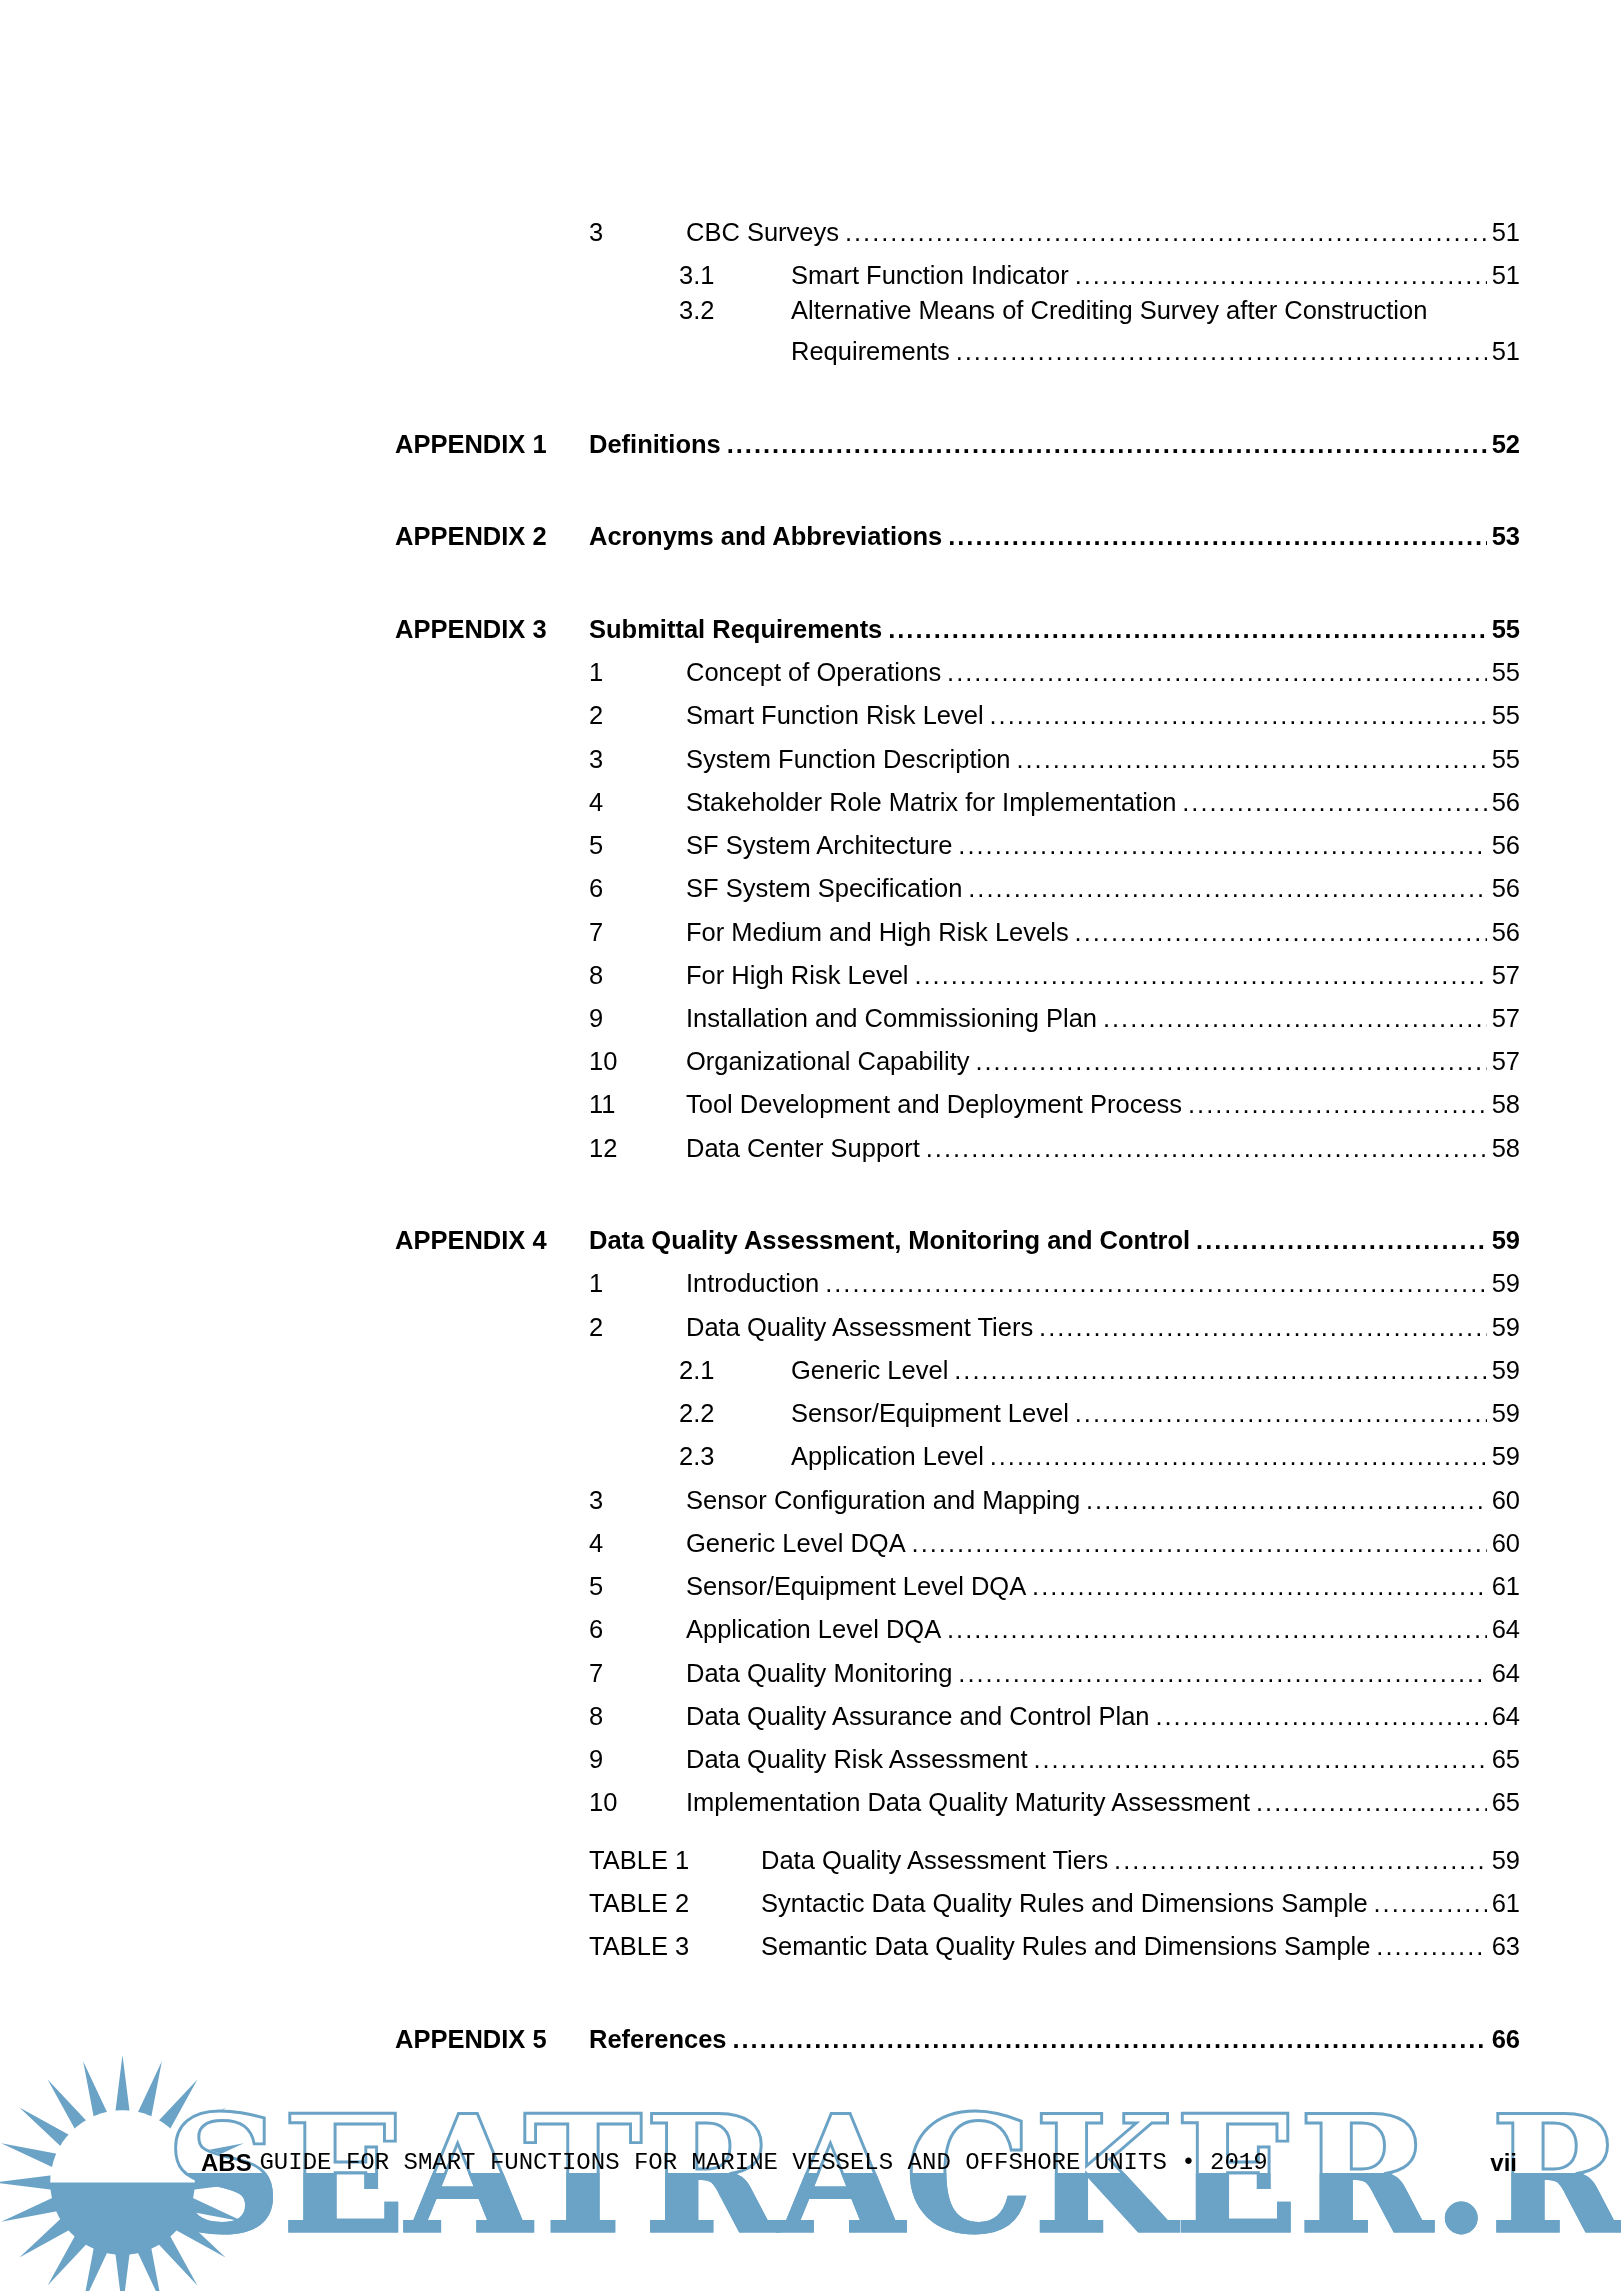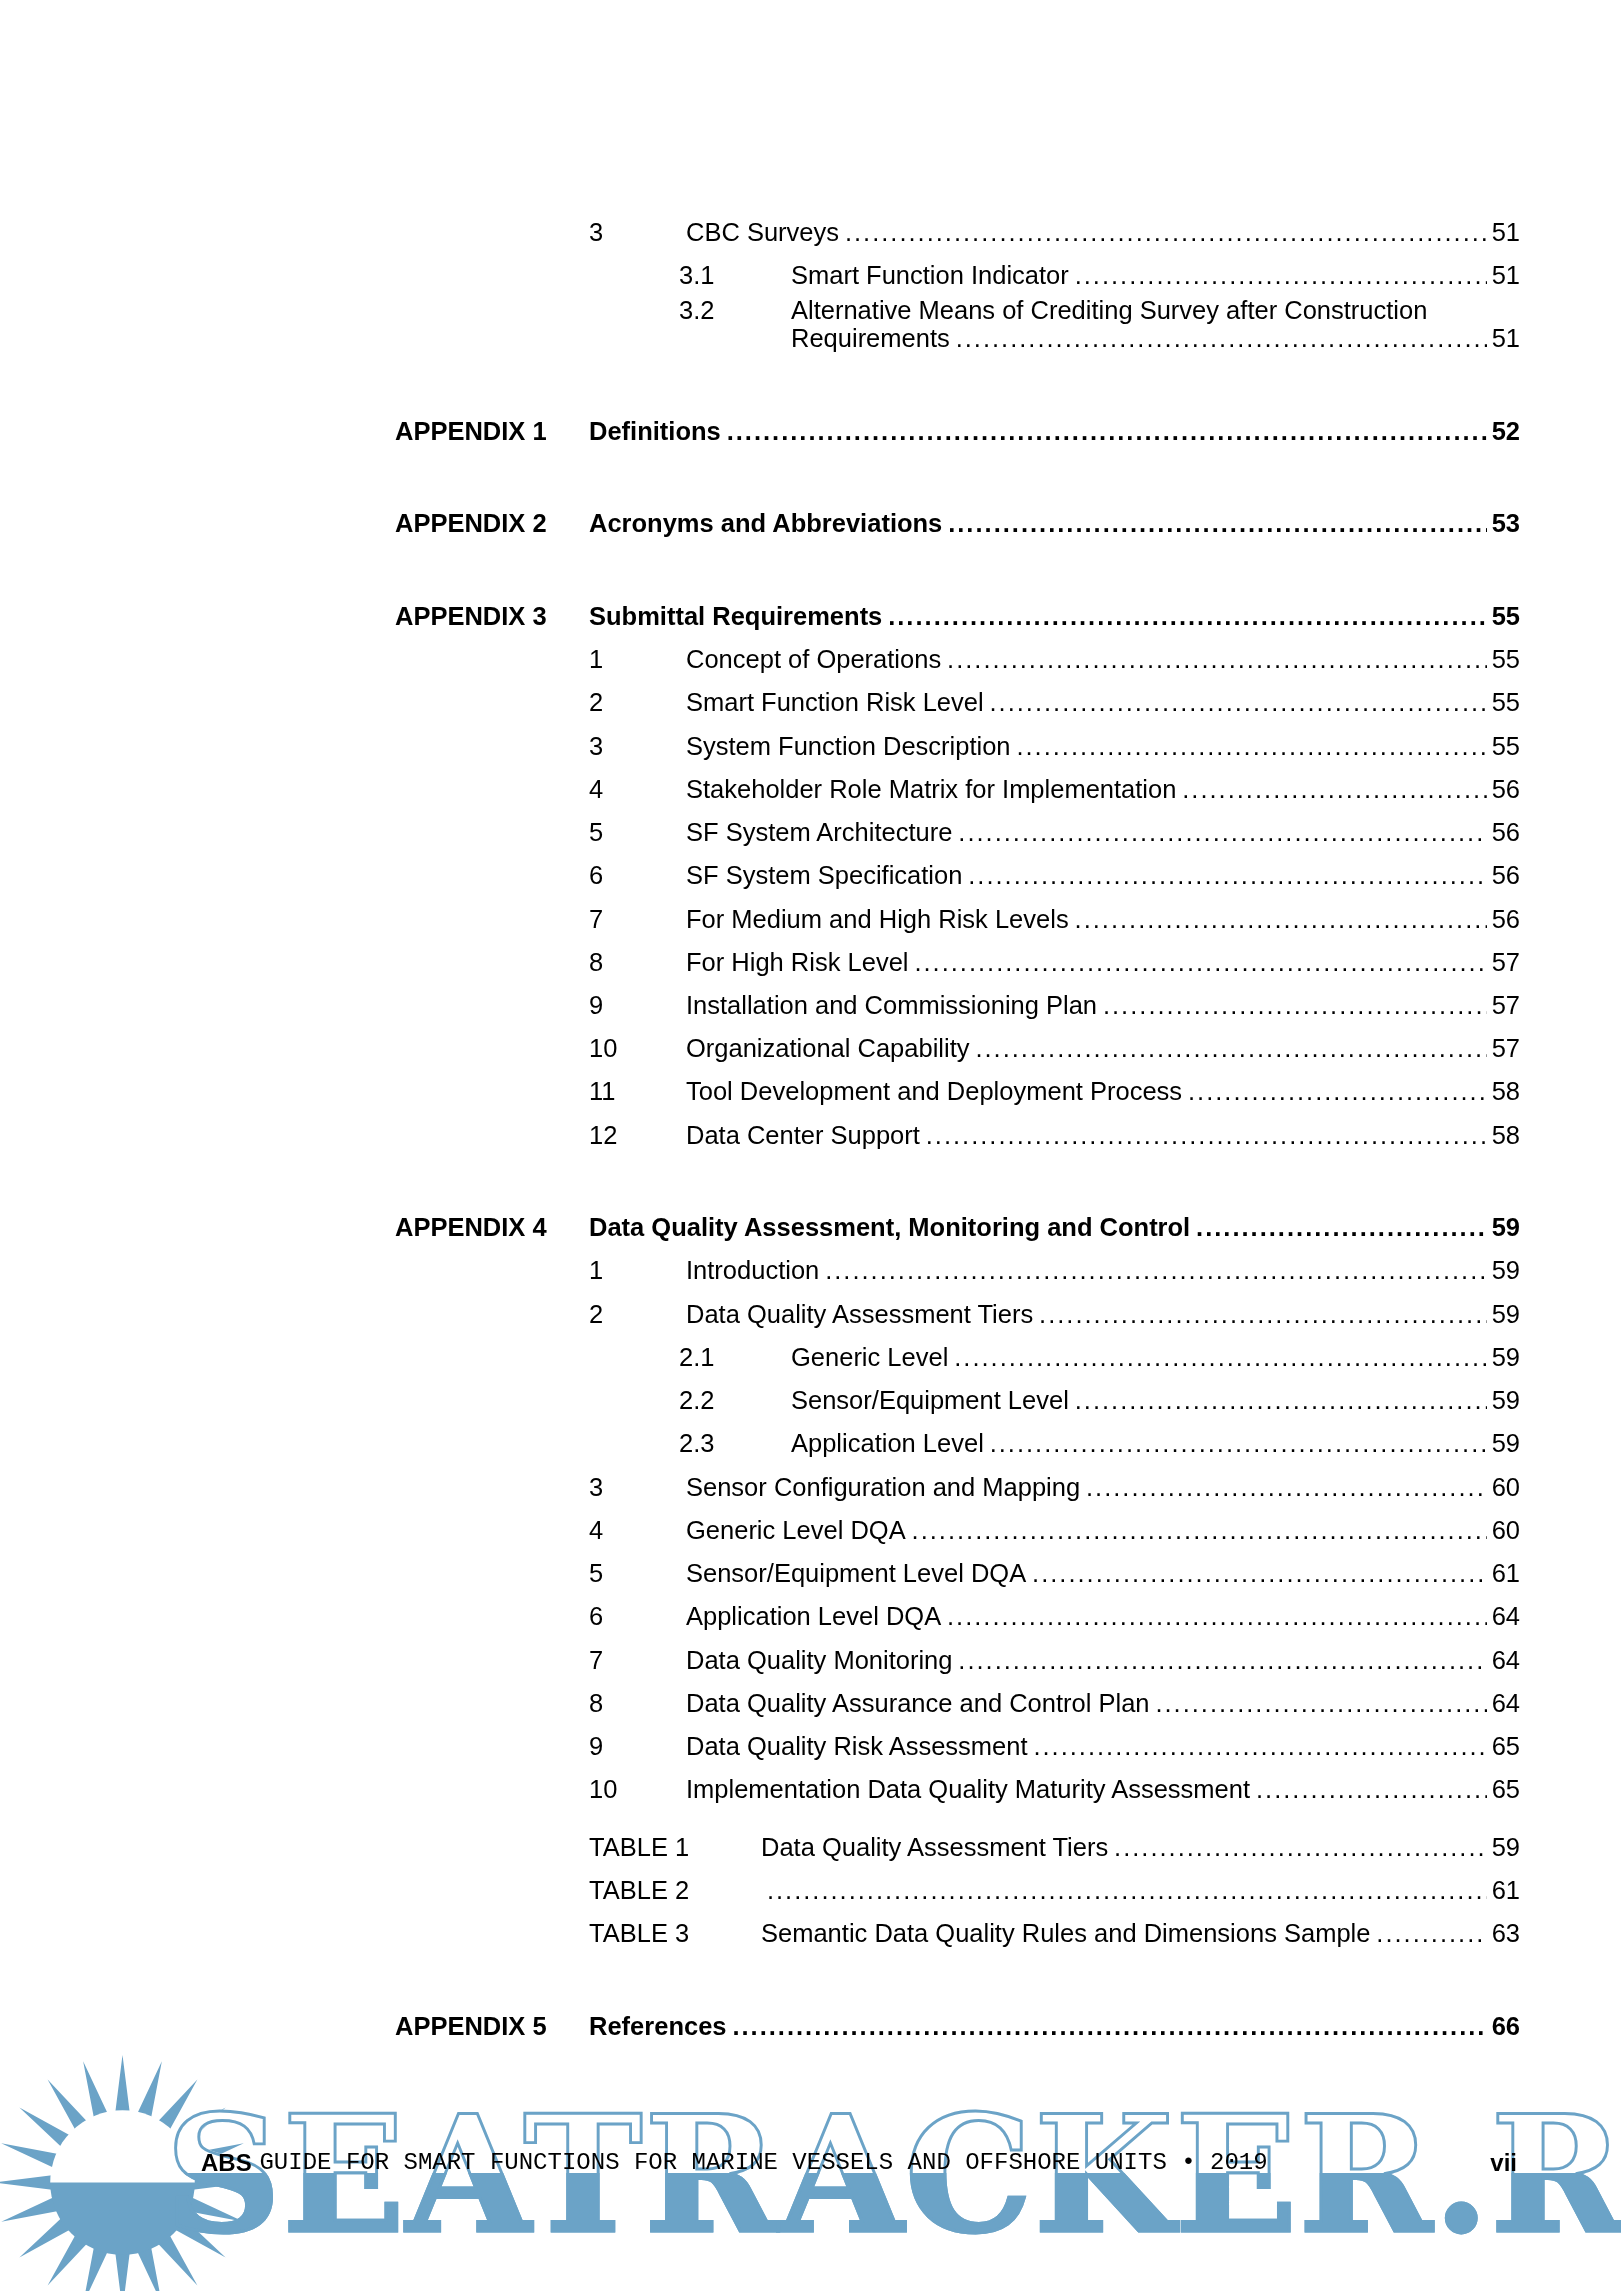--- a/index.html
+++ b/index.html
@@ -21,21 +21,21 @@
   .num-l2{width:112px;}
   .alabel{flex:none;width:194px;}
   .tlabel{flex:none;width:172px;}
   .title{flex:none;white-space:nowrap;}
   .leader{flex:1;overflow:hidden;white-space:nowrap;margin-left:5.9px;margin-right:2px;}
   .leader::after{
     content:"......................................................................................................................................................................................";
     letter-spacing:2px;
   }
   .pnum{flex:none;margin-left:2.9px;}
-  .row.tight{margin-bottom:0;}
+  .row.tight{margin-bottom:13px;}
   .row.subtight{margin-bottom:5.9px;}
   .appendix-block{margin-top:64px;}
   .tables-block{margin-top:29px;}
   
   .footer{
     position:absolute;left:201px;right:104px;top:2149px;z-index:6;
     display:flex;align-items:flex-start;font-size:24px;
   }
   .brand{font-weight:bold;margin-right:7.8px;flex:none;}
   .ftext{flex:1;white-space:nowrap;font-family:Liberation Mono, monospace;}
@@ -301,20 +301,21 @@
           <div class="row trow">
             <span class="sp sp-a"></span>
             <span class="tlabel">TABLE 1</span>
             <span class="title">Data Quality Assessment Tiers</span>
             <span class="leader"></span>
             <span class="pnum">59</span>
           </div>
           <div class="row trow">
             <span class="sp sp-a"></span>
             <span class="tlabel">TABLE 2</span>
+            <span class="title">Syntactic Data Quality Rules and Dimensions Sample</span>
             <span class="leader"></span>
             <span class="pnum">61</span>
           </div>
           <div class="row trow">
             <span class="sp sp-a"></span>
             <span class="tlabel">TABLE 3</span>
             <span class="title">Semantic Data Quality Rules and Dimensions Sample</span>
             <span class="leader"></span>
             <span class="pnum">63</span>
           </div>

